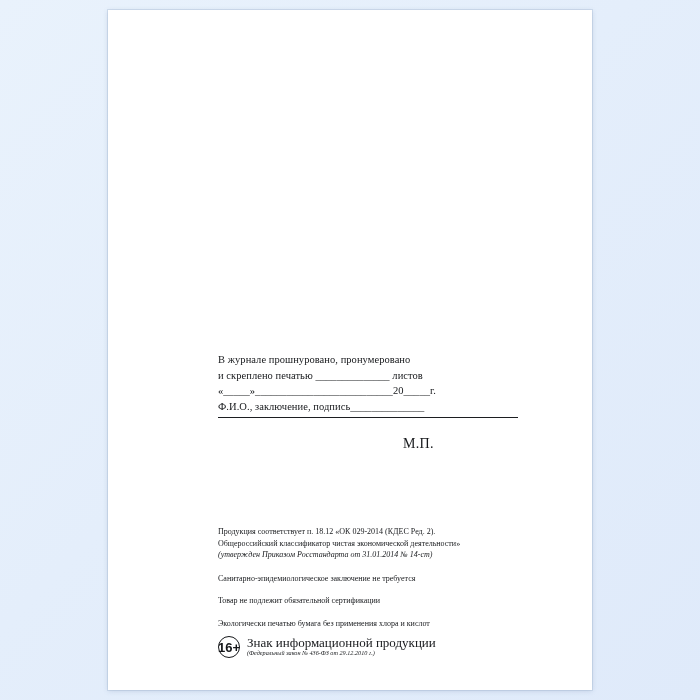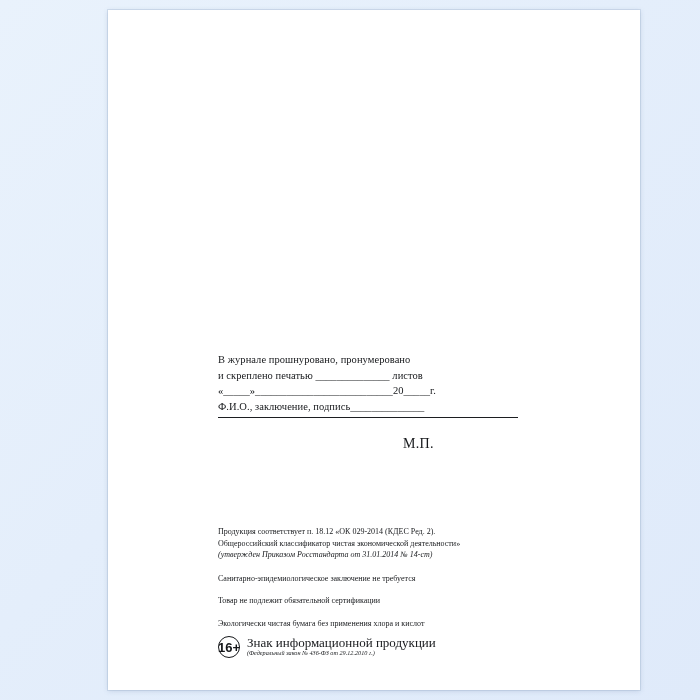--- a/index.html
+++ b/index.html
@@ -20,21 +20,20 @@
     background: linear-gradient(135deg, #e9f2fc 0%, #e4eefb 45%, #dfeafa 100%);
   }
   .page {
     position: absolute;
     left: 108px;
     top: 10px;
     width: 484px;
     height: 680px;
     background: #ffffff;
     box-shadow: 0 1px 5px rgba(80,110,150,0.22), 0 0 0 1px rgba(190,205,225,0.55);
-    padding-left: 48px;
   }
   .back-text {
     position: absolute;
     left: 110px;
     top: 342px;
     width: 300px;
     font-size: 10.5px;
     line-height: 15.5px;
     color: #16181b;
     letter-spacing: 0.05px;
@@ -134,21 +133,21 @@
     <div class="mp">М.П.</div>
 
     <div class="legal">
       <div class="blk">
         <div>Продукция соответствует п. 18.12 «ОК 029-2014 (КДЕС Ред. 2).</div>
         <div>Общероссийский классификатор чистая экономической деятельности»</div>
         <div class="ital">(утвержден Приказом Росстандарта от 31.01.2014 № 14-ст)</div>
       </div>
       <div class="blk tight">Санитарно-эпидемиологическое заключение не требуется</div>
       <div class="blk tight">Товар не подлежит обязательной сертификации</div>
-      <div class="blk nomarg">Экологически чистая бумага без применения хлора и кислот</div>
+      <div class="blk nomarg">Экологически печатью бумага без применения хлора и кислот</div>
     </div>
 
     <div class="mark-row">
       <div class="age-badge">16+</div>
       <div class="mark-texts">
         <div class="t1">Знак информационной продукции</div>
         <div class="t2">(Федеральный закон № 436-ФЗ от 29.12.2010 г.)</div>
       </div>
     </div>
 

